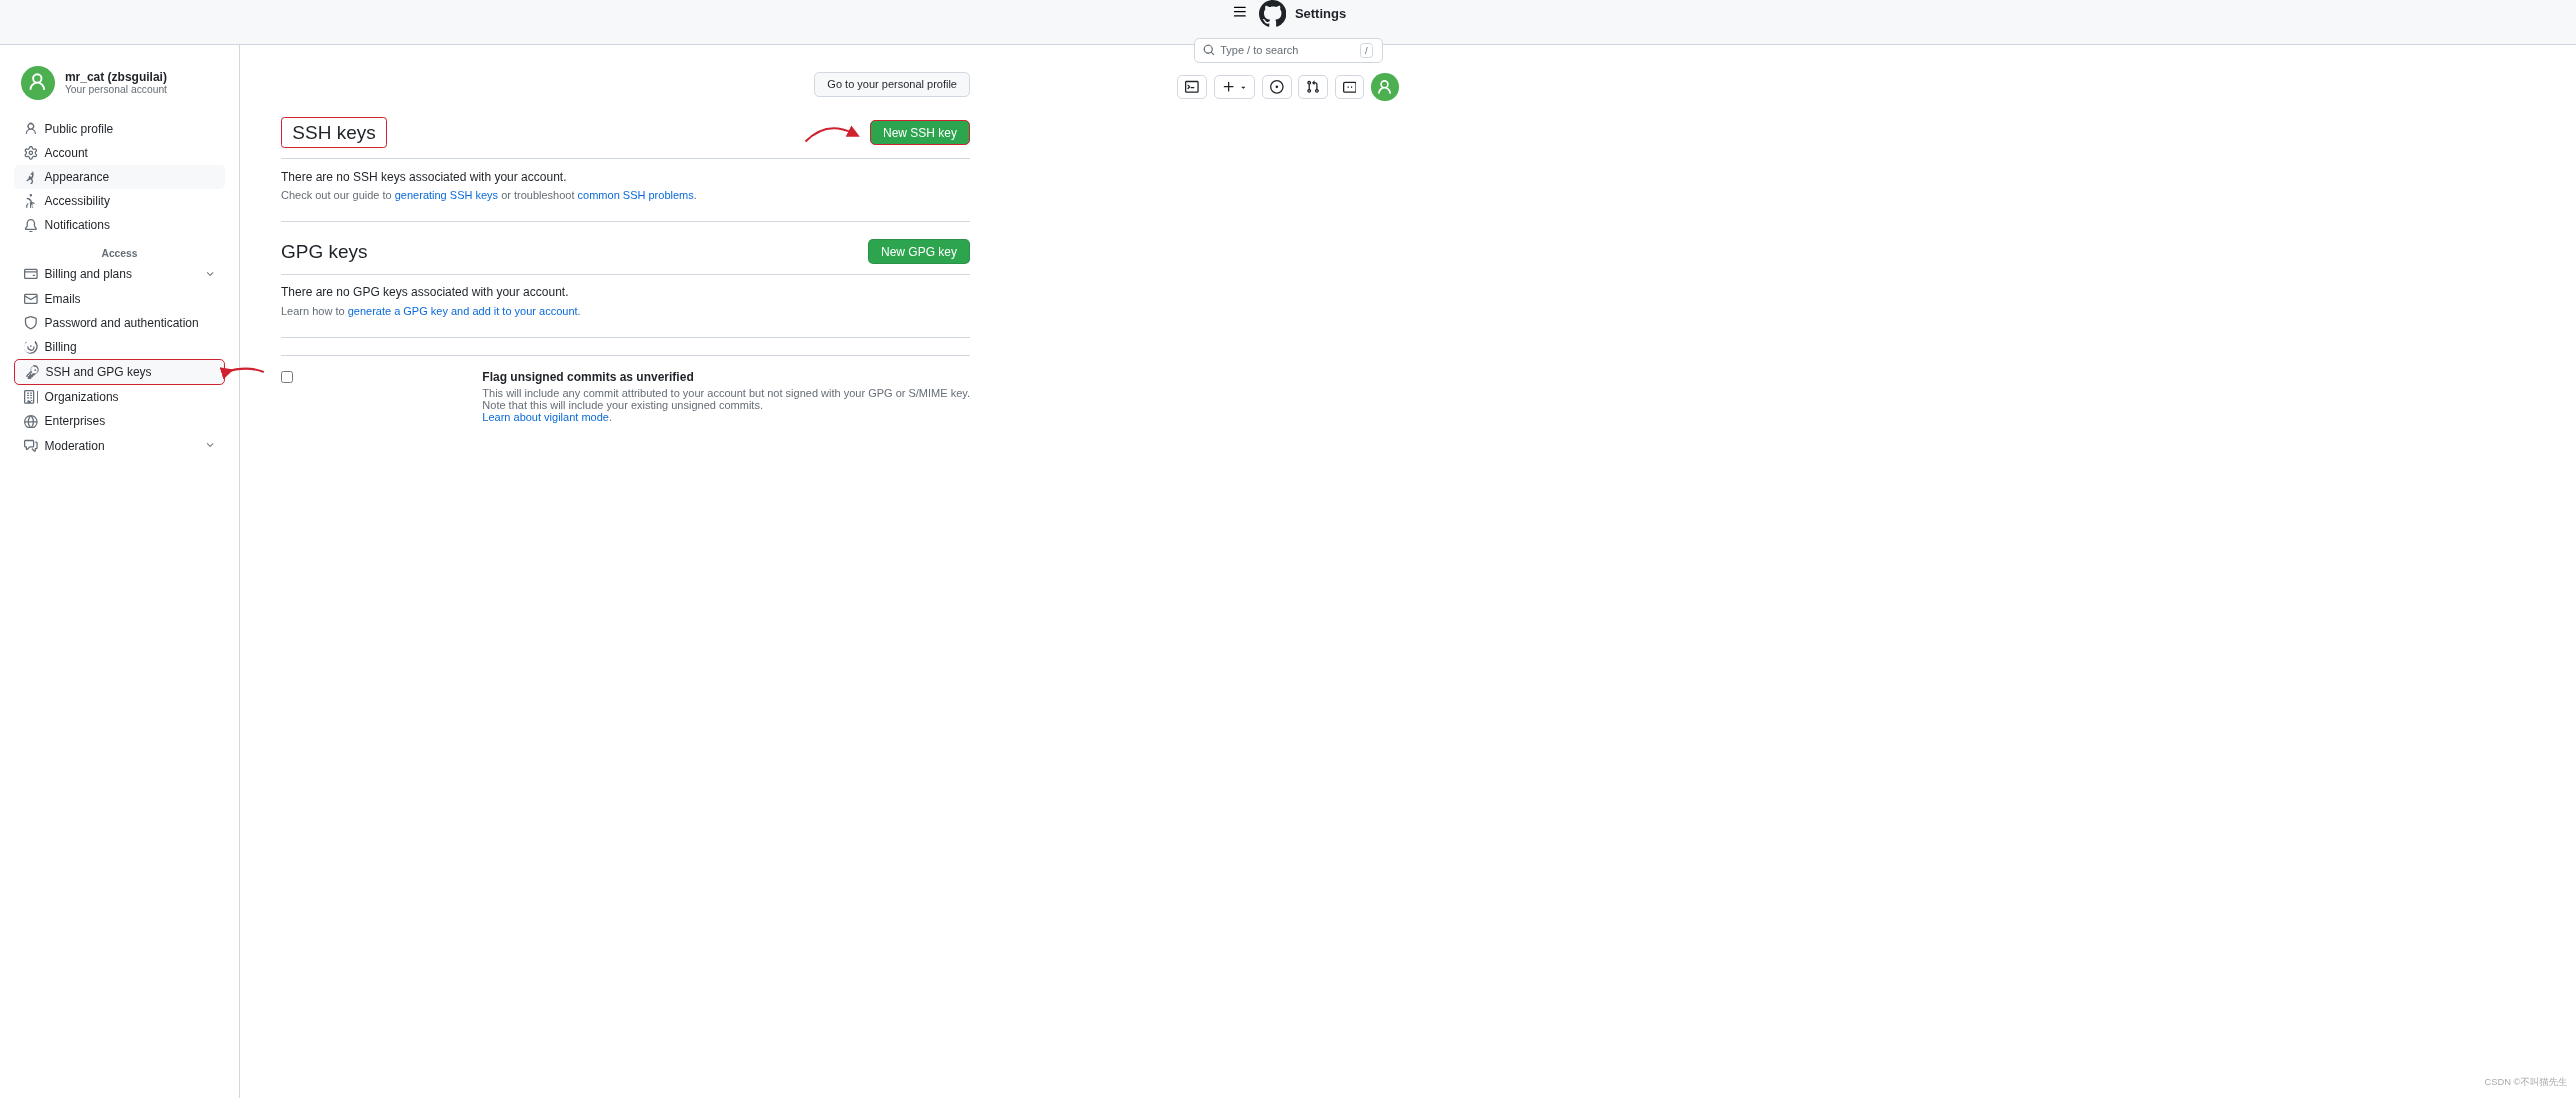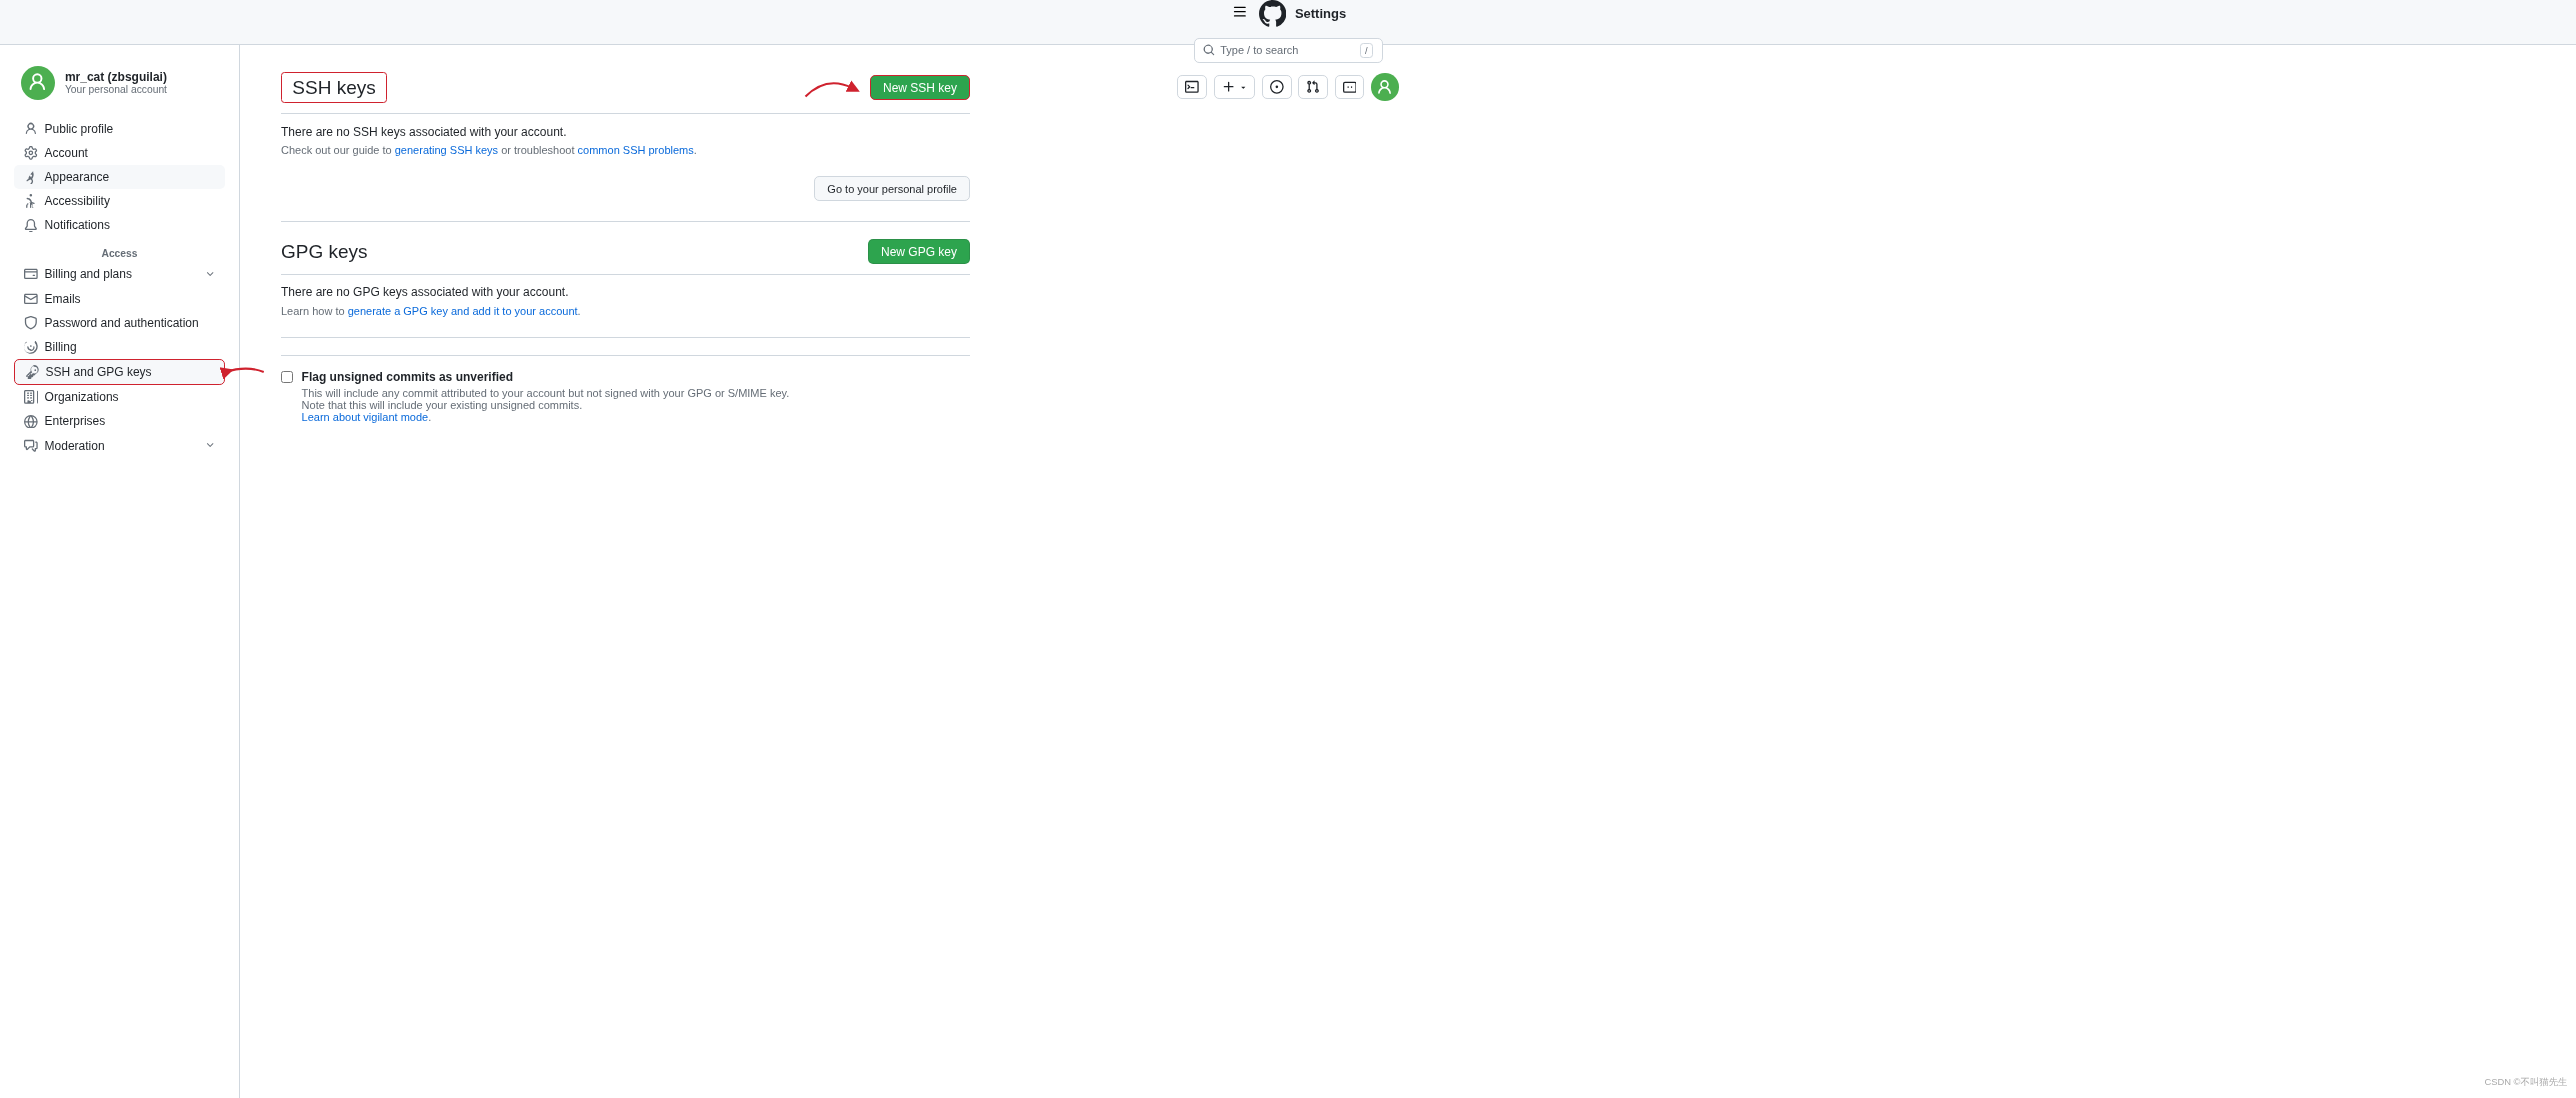--- a/index.html
+++ b/index.html
@@ -96,21 +96,21 @@
     .empty-text { color: #1f2328; margin: 10.3px 0 5.1px; font-size: 12px; }
     .help-text { color: #656d76; font-size: 11px; margin-bottom: 20.6px; }
     .help-text a { color: #0969da; text-decoration: none; }
 
     .section-divider { border: none; border-top: 0.9px solid #d0d7de; margin: 17px 0; }
 
     
     .vigilant-section { margin-top: 13.7px; }
     .vigilant-title { font-size: 19px; font-weight: 400; margin-bottom: 10.3px; }
     .vigilant-divider { border: none; border-top: 0.9px solid #d0d7de; margin-bottom: 13.7px; }
-    .checkbox-row { display: flex; align-items: flex-start; gap: 8.6px; }
+    .checkbox-row { display: flex; align-items: flex-start; gap: 8.6px; justify-content: space-between; }
     .checkbox-row input[type=checkbox] { margin-top: 1.7px; width: 12px; height: 12px; flex-shrink: 0; }
     .checkbox-label { font-weight: 600; font-size: 12px; }
     .checkbox-desc { font-size: 11px; color: #656d76; margin-top: 3.4px; }
     .checkbox-desc a { color: #0969da; text-decoration: none; }
 
     
     .go-profile-btn {
       background: #f6f8fa; color: #1f2328; border: 0.9px solid #d0d7de;
       border-radius: 5.1px; padding: 5.1px 12px; font-size: 11px; cursor: pointer;
     }
@@ -376,20 +376,24 @@
           </div>
           <svg width="10.3" height="10.3" viewBox="0 0 16 16" fill="#656d76">
               <path d="M12.78 5.22a.749.749 0 0 1 0 1.06l-4.25 4.25a.749.749 0 0 1-1.06 0L3.22 6.28a.749.749 0 1 1 1.06-1.06L8 8.939l3.72-3.719a.749.749 0 0 1 1.06 0Z"></path>
             </svg>
         </div>
       </li>
     </ul>
   </aside>
 
   <main class="main">
+
+    <div style="display:flex;justify-content:flex-end;margin-bottom:20.6px;">
+      <button class="go-profile-btn">Go to your personal profile</button>
+    </div>
 
     <div style="position:relative;">
       <div class="section-header">
         <h2 class="section-title">SSH keys</h2>
         <div style="position:relative;display:inline-block;">
           <button class="btn-green-outlined">New SSH key</button>
           
           <svg style="position:absolute;left:-69px;top:50%;transform:translateY(-50%);" width="60" height="34" viewBox="0 0 70 40">
             <defs>
               <marker id="arrowhead-right" markerWidth="8" markerHeight="8" refX="2" refY="3" orient="auto">
@@ -399,24 +403,20 @@
             <path d="M5,30 Q30,5 60,20" stroke="#cf222e" stroke-width="2.5" fill="none" marker-end="url(#arrowhead-right)"></path>
           </svg>
         </div>
       </div>
       <p class="empty-text">There are no SSH keys associated with your account.</p>
       <p class="help-text">
         <span>Check out our guide to </span><a href="#">generating SSH keys</a><span> or troubleshoot </span><a href="#">common SSH problems</a><span>.</span>
       </p>
     </div>
 
-    <div style="display:flex;justify-content:flex-end;margin-bottom:20.6px;">
-      <button class="go-profile-btn">Go to your personal profile</button>
-    </div>
-
     <hr class="section-divider">
 
     <div>
       <div class="section-header">
         <h2 class="section-title-plain">GPG keys</h2>
         <button class="btn-green">New GPG key</button>
       </div>
       <p class="empty-text">There are no GPG keys associated with your account.</p>
       <p class="help-text">
         <span>Learn how to </span><a href="#">generate a GPG key and add it to your account</a><span>.</span>

